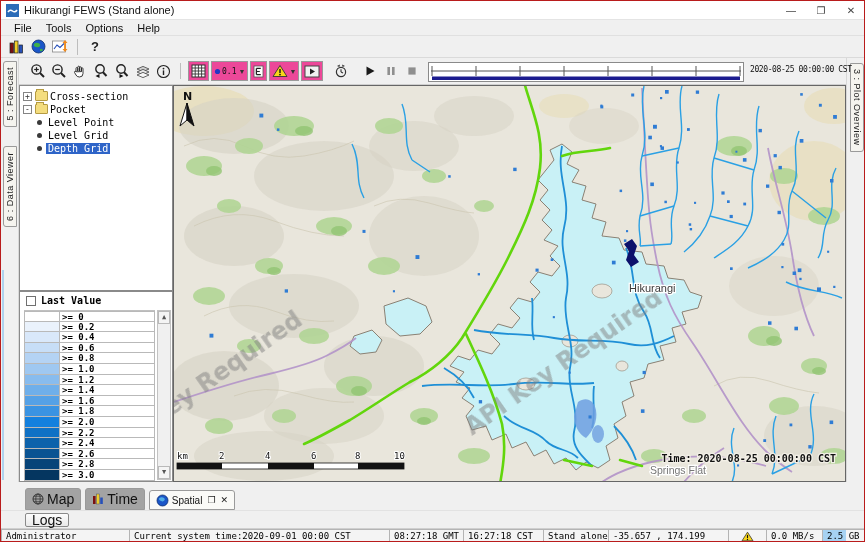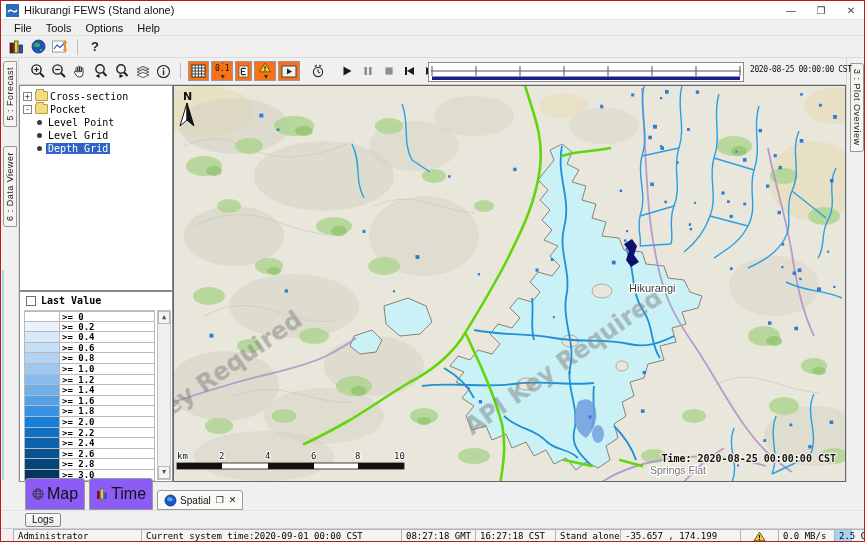--- a/index.html
+++ b/index.html
@@ -20,21 +20,21 @@
   .menubar { position:absolute; left:0; top:19px; width:865px; height:16px; background:#f0f0f0; display:flex; align-items:center; padding-left:6px; border-bottom:1px solid #e0e0e0;}
   .menu-item { font-size:11px; color:#111; padding:0 7px; }
   
   .toolbar1 { position:absolute; left:0; top:35px; width:865px; height:22px; background:#f0f0f0; display:flex; align-items:center; padding-left:4px; border-bottom:1px solid #dadada;}
   .tb-btn { width:22px; height:20px; display:flex; align-items:center; justify-content:center; }
   .tb-sep { width:1px; height:16px; background:#bdbdbd; margin:0 6px; }
   .help-q { font-size:13px; font-weight:bold; color:#222; }
   
   .toolbar2 { position:absolute; left:18px; top:57px; width:827px; height:27px; background:#f0f0f0; display:flex; align-items:center; border-bottom:1px solid #cfcfcf;}
   .tb2-btn { width:21px; height:22px; display:flex; align-items:center; justify-content:center; }
-  .tb2-box { border:1px solid #9a9a9a; background:#f97316; height:20px; display:flex; align-items:center; justify-content:center; margin:0 1px; padding:0 2px;flex-direction:column;}
+  .tb2-box { border:1px solid #9a9a9a; background:#ec4899; height:20px; display:flex; align-items:center; justify-content:center; margin:0 1px; padding:0 2px;}
   .interval-label { font-size:8px; font-family:"DejaVu Sans Mono", monospace; color:#111; margin:0 1px;}
   .drop-caret { font-size:7px; color:#333; margin-left:1px;}
   .timeline { position:absolute; left:409px; top:4px; width:316px; height:20px; border:1px solid #8a8a8a; background:#fff; }
   .timeline svg { display:block; }
   .tl-stamp { position:absolute; left:731px; top:7px; font-family:"DejaVu Sans Mono", monospace; font-size:8px; letter-spacing:-0.4px; color:#111; white-space:nowrap;}
   
   .leftstrip { position:absolute; left:0; top:57px; width:18px; height:424px; background:#f0f0f0; border-right:1px solid #d8d8d8;}
   .leftstrip::before{content:""; position:absolute; left:1px; top:212px; bottom:2px; width:2px; background:#aed2ee;}
   .rightstrip { position:absolute; left:845px; top:57px; width:20px; height:424px; background:#f0f0f0; border-left:1px solid #d8d8d8;}
   .vtab { border:1px solid #9a9a9a; background:#f5f4ef; color:#222; font-size:9px; display:flex; align-items:center; justify-content:center; cursor:default;}
@@ -62,25 +62,25 @@
   .legend-value { flex:1; border:1px solid #b9b9b9; border-left:none; border-top:none; padding-left:2px; font-size:9px; line-height:10px; color:#000; background:#fff;}
   .legend-row:first-child .legend-value{border-top:1px solid #b9b9b9;}
   .scrollbar { position:absolute; right:1px; top:18px; bottom:1px; width:14px; background:#f0f0f0; border:1px solid #c2c2c2; display:flex; flex-direction:column; justify-content:space-between;}
   .scroll-btn { height:13px; background:#f4f4f4; border:1px solid #b9b9b9; font-size:7px; color:#555; text-align:center; line-height:11px;}
   
   .map { position:absolute; left:172px; top:84px; width:673px; height:397px; border:1px solid #666; background:#e9e6dc; overflow:hidden;}
   .map svg { display:block; }
   
   .gapstrip { position:absolute; left:0; top:481px; width:865px; height:6px; background:#f0f0f0;}
   .tabbar { position:absolute; left:0; top:487px; width:865px; height:22px; background:#f0f0f0; display:flex; align-items:flex-end; padding-left:24px;}
-  .btab { display:flex; align-items:center; gap:3px; border:1px solid #9a9a9a; border-radius:3px 3px 0 0; background:#8b5cf6; height:32px; padding:0 6px; margin-right:4px; font-size:16px; color:#111; cursor:default;}
+  .btab { display:flex; align-items:center; gap:3px; border:1px solid #9a9a9a; border-radius:3px 3px 0 0; background:#a3a3a3; height:22px; padding:0 6px; margin-right:4px; font-size:14px; color:#111; cursor:default;}
   .btab.active { height:20px; background:#fafaf7; font-size:10px;margin-top:24px;}
   .btab .mini-ctl { font-size:9px; color:#222; margin-left:2px;}
   .logsrow { position:absolute; left:0; top:509px; width:865px; height:18px; background:#f0f0f0; border-top:1px solid #e2e2e2; display:flex; align-items:center; padding-left:24px;}
-  .logs-btn { border:1px solid #8a8a8a; border-radius:2px; background:linear-gradient(#fdfdfd,#e9e9e9); font-size:10px; padding:0 6px; height:14px; line-height:12px; color:#111;}
+  .logs-btn { border:1px solid #8a8a8a; border-radius:2px; background:linear-gradient(#fdfdfd,#e9e9e9); font-size:14px; padding:0 6px; height:14px; line-height:12px; color:#111;}
   
   .statusbar { position:absolute; left:0; top:527px; width:865px; height:15px; background:#f0f0f0; display:flex; border-top:1px solid #cfcfcf; font-family:"DejaVu Sans Mono", monospace; font-size:9px; color:#000;}
   .status-cell { border:1px solid #b4b4b4; border-right:none; height:100%; display:flex; align-items:center; padding-left:4px; white-space:nowrap; overflow:hidden; background:#f4f4f4; position:relative;}
   .status-cell:last-child{ border-right:1px solid #b4b4b4; }
   .mem-fill { position:absolute; left:0; top:0; bottom:0; width:55%; background:#a6d2f2; }
   .mem-text { position:relative; }
   .status-warn { justify-content:center; padding-left:0;}
 </style>
 </head>
 <body>
@@ -686,21 +686,21 @@
       <span class="mini-ctl">❐</span>
       <span class="mini-ctl">✕</span>
     </span>
   </div>
 
   <div class="logsrow">
     <button class="logs-btn">Logs</button>
   </div>
 
   <div class="statusbar">
-    <span class="status-cell" style="width:128px;margin-left:12px;">Administrator</span>
+    <span class="status-cell" style="width:128px;">Administrator</span>
     <span class="status-cell" style="width:260px;">Current system time:2020-09-01 00:00 CST</span>
     <span class="status-cell" style="width:74px;">08:27:18 GMT</span>
     <span class="status-cell" style="width:80px;">16:27:18 CST</span>
     <span class="status-cell" style="width:65px;">Stand alone</span>
     <span class="status-cell" style="width:120px;">-35.657 , 174.199</span>
     <span class="status-cell status-warn" style="width:38px;">
       <svg width="13" height="11" viewBox="0 0 16 14">
           <path d="M8 1.5 L15 12.5 H1 Z" fill="#f7d51a" stroke="#333" stroke-width="1"></path>
           <rect x="7.3" y="5" width="1.4" height="4" fill="#111"></rect>
           <circle cx="8" cy="10.8" r=".9" fill="#111"></circle>

